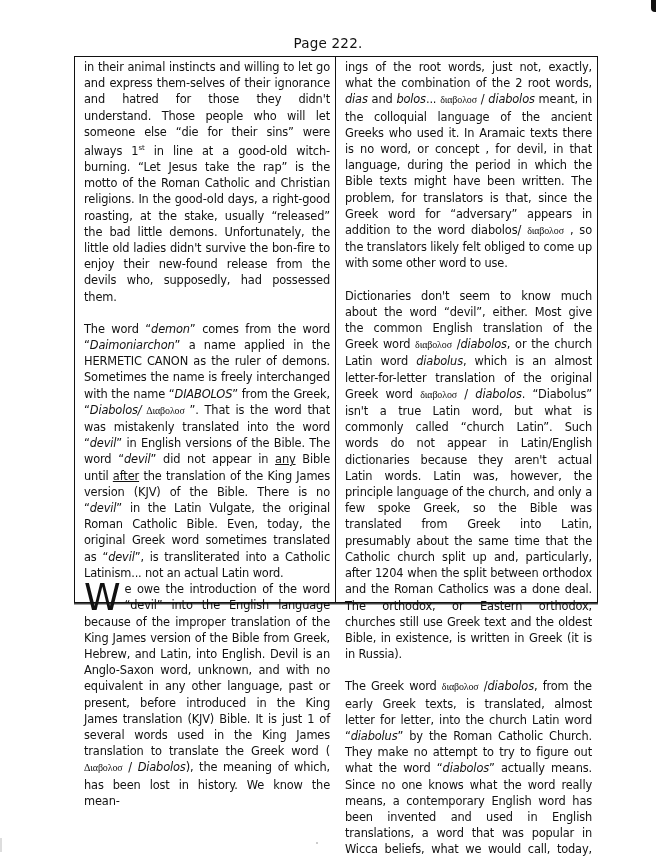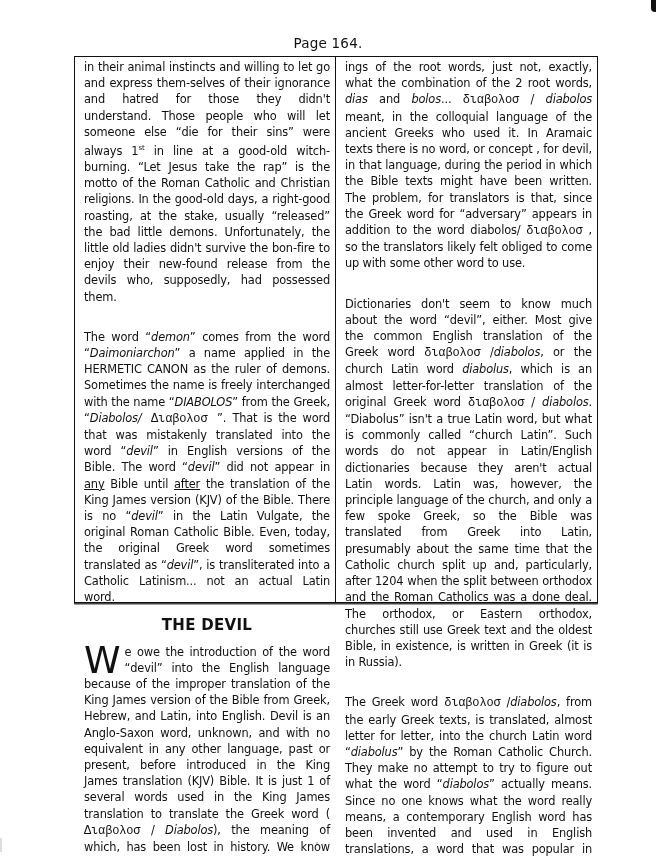--- a/index.html
+++ b/index.html
@@ -23,54 +23,53 @@
   .divider {
     position:absolute; left:260px; top:0; bottom:0; width:0; border-left:1.3px solid #111;
   }
   .col {
     position:absolute; top:2px; font-size:11.4px; line-height:16.2px;
     text-align:justify; letter-spacing:-0.15px;
   }
   .col.left { left:9px; width:246px; }
   .col.right { left:270px; width:247px; }
   .col p { margin:0; }
-  .col p + p { margin-top:24px; }
+  .col p + p { margin-top:16px; }
   .heading {
     text-align:center; font-weight:bold; font-size:15px; margin:12px 0 10px 0;
     letter-spacing:0.3px;
   }
   .dropcap {
     float:left; font-size:37px; line-height:30px; margin:2px 4px 0 0; font-weight:normal;
   }
-  .gr { font-family:Liberation Mono, monospace; font-size:12px; }
+  .gr { font-family:Liberation Serif, serif; font-size:10px; }
   i { }
   u { }
   .foot-dot {
     position:absolute; top:842px; left:316px; width:2px; height:2px; background:#ccc;
   }
   .edge-mark {
     position:absolute; top:838px; left:0; width:2px; height:14px; background:#ddd;
   }
 </style>
 </head>
 <body>
 
 <div class="corner-mark"></div>
 
-<div class="page-title">Page 164.</div>
+<div class="page-title">Page 222.</div>
 
 <div class="frame">
   <div class="divider"></div>
 
   <div class="col left">
     <p><span>in their animal instincts and willing to let go and express them-selves of their ignorance and hatred for those they didn't understand. Those people who will let someone else “die for their sins” were always 1</span><sup style="font-size:7px">st</sup><span> in line at a good-old witch-burning. “Let Jesus take the rap” is the motto of the Roman Catholic and Christian religions. In the good-old days, a right-good roasting, at the stake, usually “released” the bad little demons. Unfortunately, the little old ladies didn't survive the bon-fire to enjoy their new-found release from the devils who, supposedly, had possessed them.</span></p>
 
     <p><span>The word “</span><i>demon</i><span>” comes from the word “</span><i>Daimoniarchon</i><span>” a name applied in the HERMETIC CANON as the ruler of demons. Sometimes the name is freely interchanged with the name “</span><i>DIABOLOS</i><span>” from the Greek, “</span><i>Diabolos/</i><span class="gr"> Διαβολοσ </span><span>”. That is the word that was mistakenly translated into the word “</span><i>devil</i><span>” in English versions of the Bible. The word “</span><i>devil</i><span>” did not appear in </span><u>any</u><span> Bible until </span><u>after</u><span> the translation of the King James version (KJV) of the Bible. There is no “</span><i>devil</i><span>” in the Latin Vulgate, the original Roman Catholic Bible. Even, today, the original Greek word sometimes translated as “</span><i>devil</i><span>”, is transliterated into a Catholic Latinism... not an actual Latin word.</span></p>
 
-    <div class="heading">THE DEVIL</div>
 
     <p style="margin-top:0"><span class="dropcap">W</span><span>e owe the introduction of the word “devil” into the English language because of the improper translation of the King James version of the Bible from Greek, Hebrew, and Latin, into English. Devil is an Anglo-Saxon word, unknown, and with no equivalent in any other language, past or present, before introduced in the King James translation (KJV) Bible. It is just 1 of several words used in the King James translation to translate the Greek word ( </span><span class="gr">Διαβολοσ</span><span> / </span><i>Diabolos</i><span>), the meaning of which, has been lost in history. We know the mean-</span></p>
   </div>
 
   <div class="col right">
     <p><span>ings of the root words, just not, exactly, what the combination of the 2 root words, </span><i>dias</i><span> and </span><i>bolos</i><span>... </span><span class="gr">διαβολοσ</span><span> / </span><i>diabolos</i><span> meant, in the colloquial language of the ancient Greeks who used it. In Aramaic texts there is no word, or concept , for devil, in that language, during the period in which the Bible texts might have been written. The problem, for translators is that, since the Greek word for “adversary” appears in addition to the word diabolos/ </span><span class="gr">διαβολοσ</span><span> , so the translators likely felt obliged to come up with some other word to use.</span></p>
 
     <p><span>Dictionaries don't seem to know much about the word “devil”, either. Most give the common English translation of the Greek word </span><span class="gr">διαβολοσ</span><span> /</span><i>diabolos</i><span>, or the church Latin word </span><i>diabolus</i><span>, which is an almost letter-for-letter translation of the original Greek word </span><span class="gr">διαβολοσ</span><span> / </span><i>diabolos</i><span>. “Diabolus” isn't a true Latin word, but what is commonly called “church Latin”. Such words do not appear in Latin/English dictionaries because they aren't actual Latin words. Latin was, however, the principle language of the church, and only a few spoke Greek, so the Bible was translated from Greek into Latin, presumably about the same time that the Catholic church split up and, particularly, after 1204 when the split between orthodox and the Roman Catholics was a done deal. The orthodox, or Eastern orthodox, churches still use Greek text and the oldest Bible, in existence, is written in Greek (it is in Russia).</span></p>
 
     <p><span>The Greek word </span><span class="gr">διαβολοσ</span><span> /</span><i>diabolos</i><span>, from the early Greek texts, is translated, almost letter for letter, into the church Latin word “</span><i>diabolus</i><span>” by the Roman Catholic Church. They make no attempt to try to figure out what the word “</span><i>diabolos</i><span>” actually means. Since no one knows what the word really means, a contemporary English word has been invented and used in English translations, a word that was popular in Wicca beliefs, what we would call, today, witch-</span></p>

